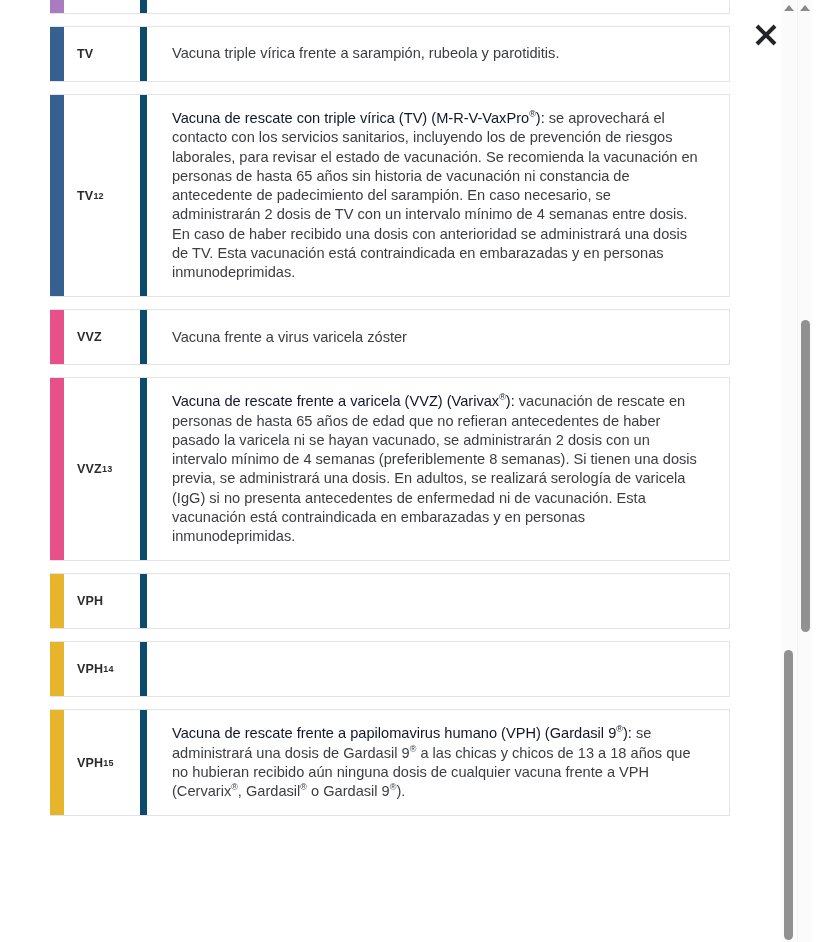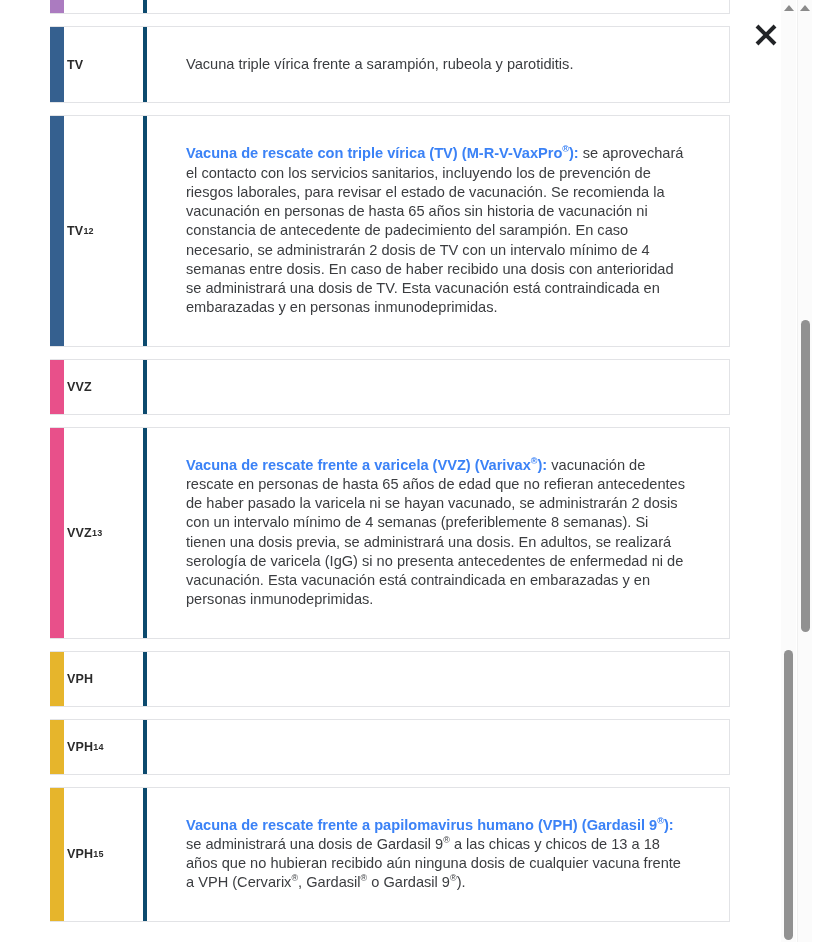--- a/index.html
+++ b/index.html
@@ -46,24 +46,24 @@
   }
 
   .color-bar {
     flex: 0 0 14px;
     width: 14px;
   }
 
   .abbr-cell {
     flex: 0 0 83px;
     width: 83px;
-    border-right: 4px solid #0c4a6e;
+    border-right: 7px solid #0c4a6e;
     display: flex;
     align-items: center;
-    padding-left: 3px;
+    padding-left: 13px;
     font-size: 12.5px;
     font-weight: 700;
     color: #2b2b2b;
     letter-spacing: 0.2px;
   }
   .abbr-cell sup {
     font-size: 9px;
     font-weight: 700;
     vertical-align: super;
     line-height: 0;
@@ -71,24 +71,24 @@
 
   .desc-cell {
     flex: 1 1 auto;
     display: flex;
     align-items: center;
     padding: 14px 26px 14px 25px;
     font-size: 14.6px;
     line-height: 1.32;
     color: #3b3d40;
   }
-  .desc-cell p { margin: 14px; }
+  .desc-cell p { margin: 0; }
   .desc-cell b {
-    font-weight: 700;
-    color: #3b82f6;
+    font-weight: 400;
+    color: #0f172a;
   }
   .desc-cell sup {
     font-size: 0.62em;
     vertical-align: super;
     line-height: 0;
   }
 
   
   #close-button {
     position: absolute;
@@ -166,20 +166,23 @@
         <div class="vac-row">
           <div class="color-bar" style="background: rgb(53, 96, 143);"></div>
           <div class="abbr-cell">TV<sup>12</sup></div>
           <div class="desc-cell">
             <p><b>Vacuna de rescate con triple vírica (TV) (M-R-V-VaxPro<sup>®</sup>):</b> se aprovechará el contacto con los servicios sanitarios, incluyendo los de prevención de riesgos laborales, para revisar el estado de vacunación. Se recomienda la vacunación en personas de hasta 65 años sin historia de vacunación ni constancia de antecedente de padecimiento del sarampión. En caso necesario, se administrarán 2 dosis de TV con un intervalo mínimo de 4 semanas entre dosis. En caso de haber recibido una dosis con anterioridad se administrará una dosis de TV. Esta vacunación está contraindicada en embarazadas y en personas inmunodeprimidas.</p>
           </div>
         </div>
         <div class="vac-row">
           <div class="color-bar" style="background: rgb(232, 80, 138);"></div>
           <div class="abbr-cell">VVZ</div>
+          <div class="desc-cell">
+            <p>Vacuna frente a virus varicela zóster</p>
+          </div>
         </div>
         <div class="vac-row">
           <div class="color-bar" style="background: rgb(232, 80, 138);"></div>
           <div class="abbr-cell">VVZ<sup>13</sup></div>
           <div class="desc-cell">
             <p><b>Vacuna de rescate frente a varicela (VVZ) (Varivax<sup>®</sup>):</b> vacunación de rescate en personas de hasta 65 años de edad que no refieran antecedentes de haber pasado la varicela ni se hayan vacunado, se administrarán 2 dosis con un intervalo mínimo de 4 semanas (preferiblemente 8 semanas). Si tienen una dosis previa, se administrará una dosis. En adultos, se realizará serología de varicela (IgG) si no presenta antecedentes de enfermedad ni de vacunación. Esta vacunación está contraindicada en embarazadas y en personas inmunodeprimidas.</p>
           </div>
         </div>
         <div class="vac-row">
           <div class="color-bar" style="background: rgb(230, 181, 44);"></div>

